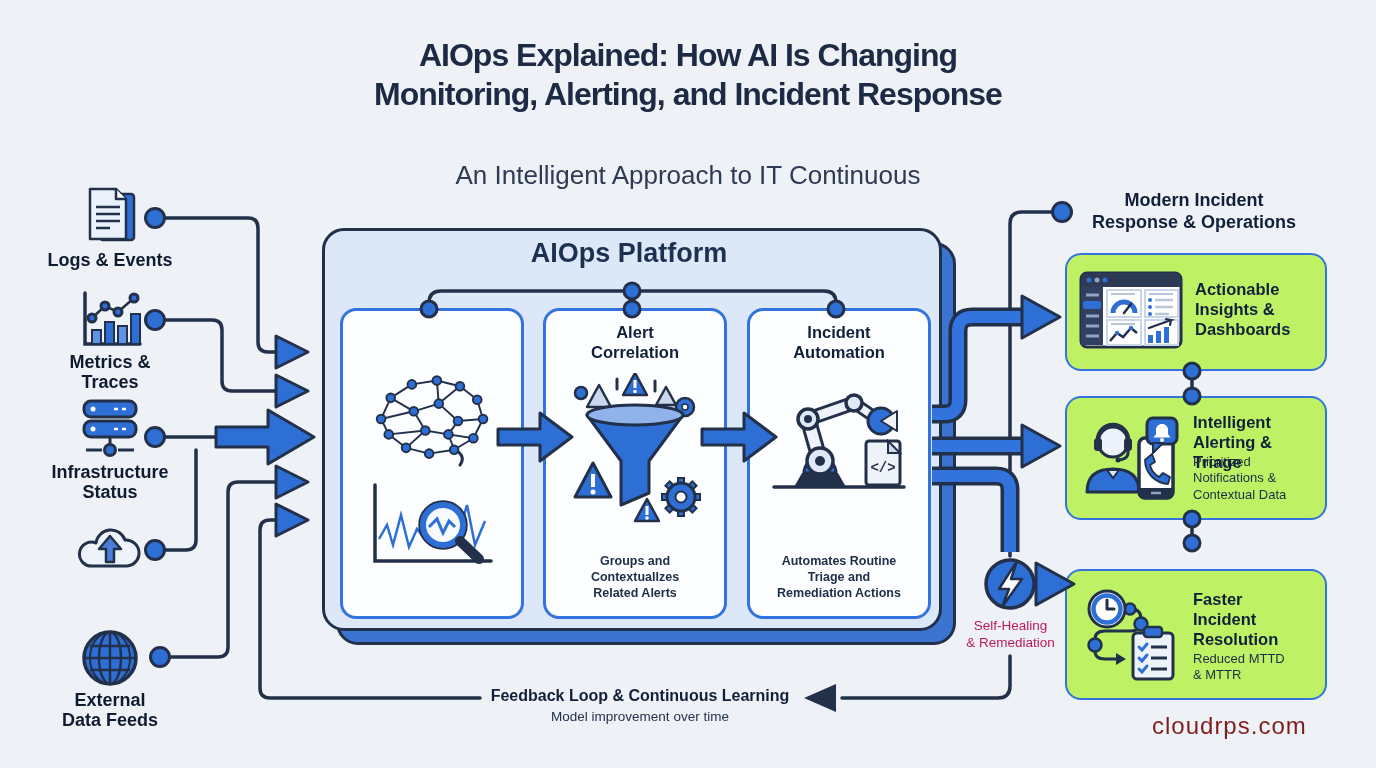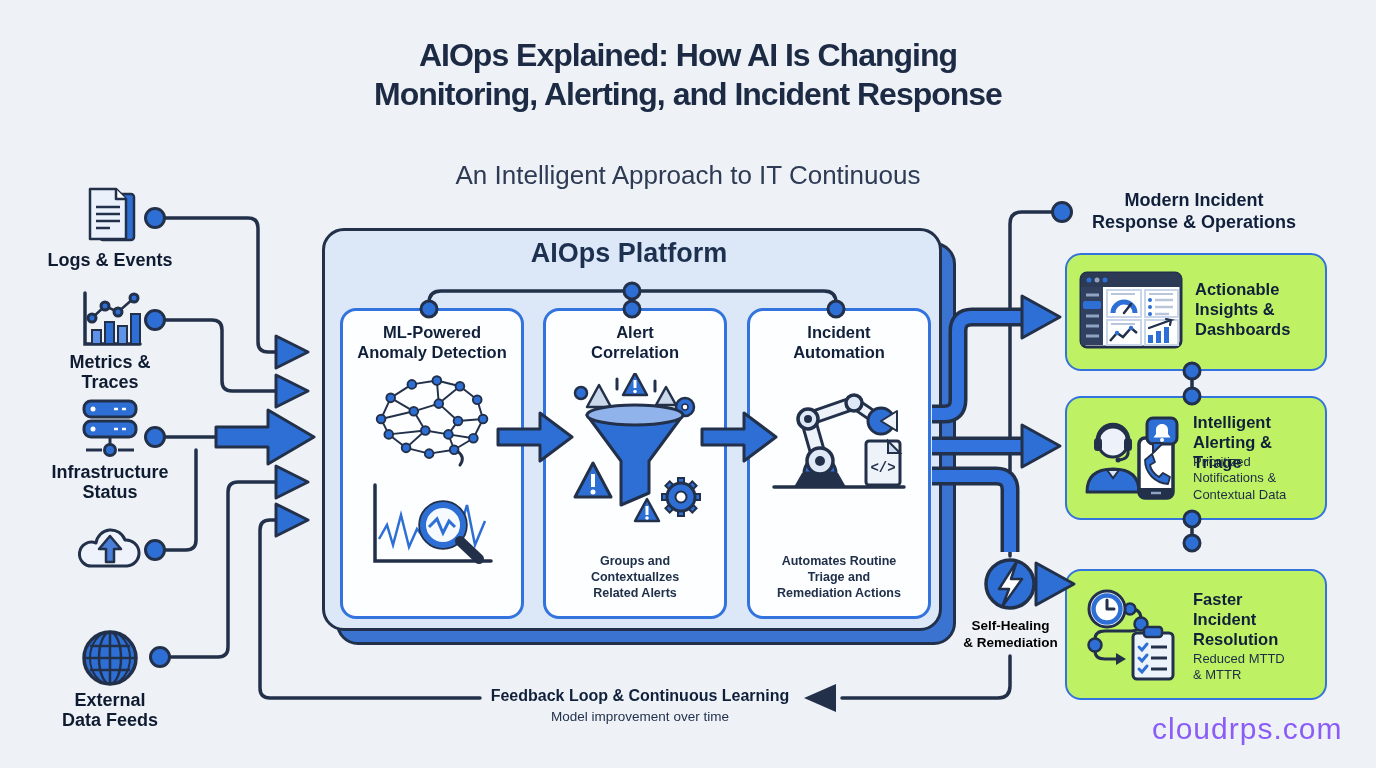--- a/index.html
+++ b/index.html
@@ -24,26 +24,26 @@
   .module{background:#fdfeff;border:3px solid #3273dd;border-radius:16px;z-index:3;}
   .module-title{width:100%;top:12px;left:0;text-align:center;font-size:16.5px;font-weight:800;line-height:1.2;color:#10203a;}
   .module-desc{width:100%;left:0;text-align:center;font-size:12.5px;font-weight:600;line-height:1.28;color:#20304a;}
 
   .out-header{left:1060px;top:190px;width:268px;text-align:center;font-size:18px;font-weight:800;
               line-height:1.22;color:#10203a;z-index:3;}
   .out-card{background:#bef264;border:2.5px solid #3273dd;border-radius:16px;z-index:3;}
   .out-title{font-size:16.5px;font-weight:800;line-height:1.22;color:#10203a;}
   .out-sub{font-size:13px;font-weight:500;line-height:1.25;color:#1d2c46;}
 
-  .selfheal-label{left:938px;top:618px;width:145px;text-align:center;font-size:13.5px;font-weight:700;
-                  line-height:1.25;color:#000000;z-index:6;}
+  .selfheal-label{left:938px;top:618px;width:145px;text-align:center;font-size:13.5px;font-weight:400;
+                  line-height:1.25;color:#be185d;z-index:6;}
   .fb-title{left:450px;top:687px;width:380px;text-align:center;font-size:16px;font-weight:800;color:#10203a;z-index:6;}
   .fb-sub{left:450px;top:709px;width:380px;text-align:center;font-size:13.5px;font-weight:500;color:#23324c;z-index:6;}
 
-  .watermark{left:1152px;top:712px;font-size:30px;font-weight:400;letter-spacing:1px;color:#8b5cf6;z-index:6;}
+  .watermark{left:1152px;top:712px;font-size:24px;font-weight:400;letter-spacing:1px;color:#7f1d1d;z-index:6;}
 
   svg{display:block;}
   .overlay{left:0;top:0;z-index:5;pointer-events:none;}
   .wire{stroke:#22304a;stroke-width:3.5;fill:none;stroke-linecap:round;}
   .dot{fill:#2e6fd6;stroke:#22304a;stroke-width:3;}
   .ah{fill:#2e6fd6;stroke:#22304a;stroke-width:3;stroke-linejoin:round;}
   .pipe-u{stroke:#22304a;stroke-width:19;fill:none;stroke-linejoin:round;}
   .pipe-o{stroke:#3273dd;stroke-width:12;fill:none;stroke-linejoin:round;}
 </style>
 </head>
@@ -125,22 +125,20 @@
     </svg>
   </div>
   <div class="abs src-label preline" style="top:690px;">External
 Data Feeds</div>
 
   <div class="abs platform-shadow"></div>
   <div class="abs platform"></div>
   <div class="abs platform-title">AIOps Platform</div>
 
   <div class="abs module" style="left:340px;top:308px;width:178px;height:305px;">
-    <div class="abs module-title preline">ML-Powered
-Anomaly Detection</div>
     <div class="abs" style="left:22px;top:58px;">
       <svg width="136" height="100" viewBox="0 0 140 104">
         <g stroke="#22304a" stroke-width="2">
           <line x1="16" y1="52" x2="26" y2="30"></line>
             <line x1="26" y1="30" x2="48" y2="16"></line>
             <line x1="48" y1="16" x2="74" y2="12"></line>
           <line x1="74" y1="12" x2="98" y2="18"></line>
             <line x1="98" y1="18" x2="116" y2="32"></line>
             <line x1="116" y1="32" x2="122" y2="52"></line>
           <line x1="122" y1="52" x2="112" y2="72"></line>

